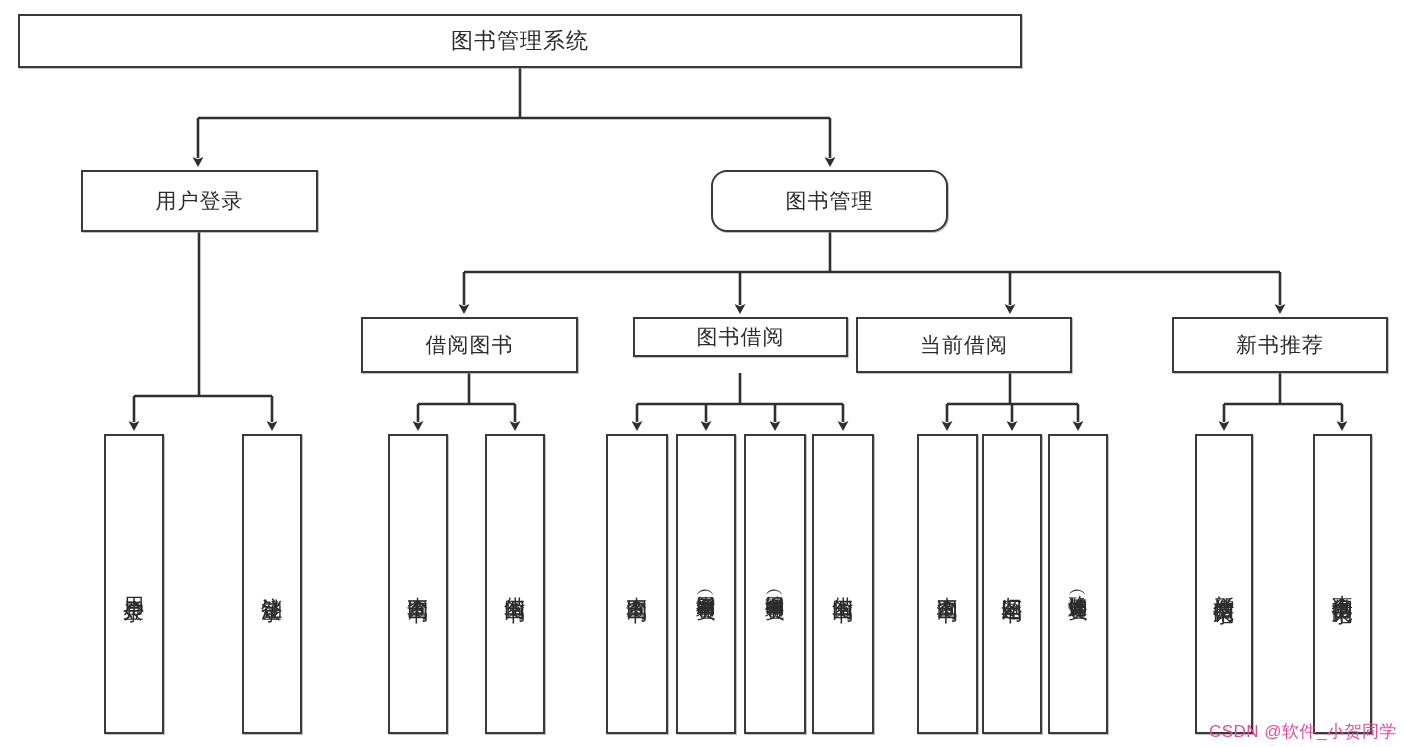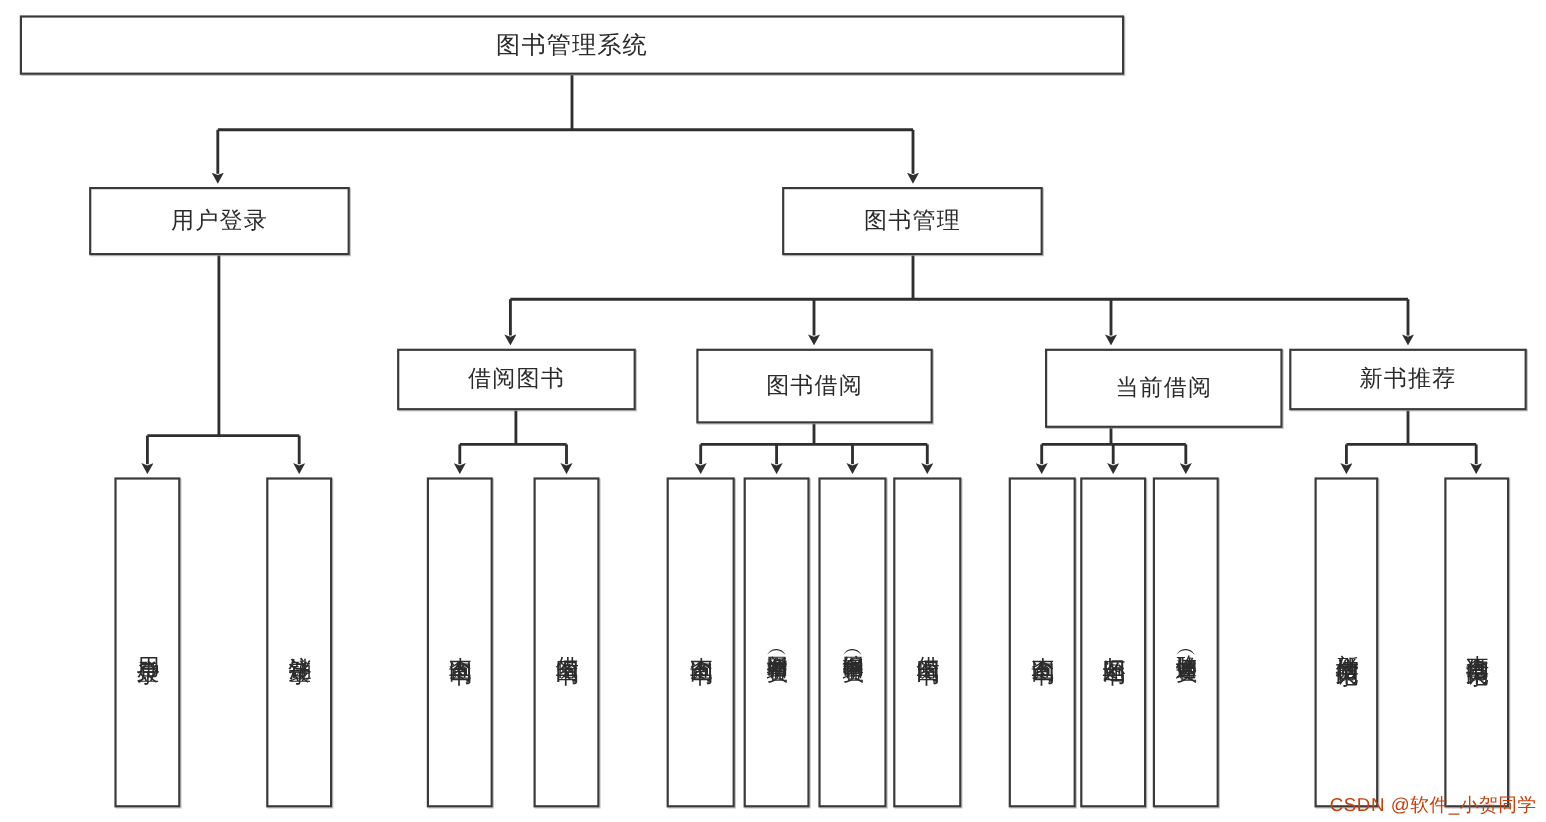--- a/index.html
+++ b/index.html
@@ -63,21 +63,21 @@
   }
   .node.v.narrow {
     font-size: 19px;
     letter-spacing: 1px;
   }
   #watermark {
     position: absolute;
     right: 8px;
     bottom: 4px;
     font-size: 17px;
-    color: #c2410c;
+    color: #ec4899;
     white-space: nowrap;
     letter-spacing: 0.5px;
   }
 </style>
 </head>
 <body>
 
 <div id="canvas">
 
   <svg class="edges" viewBox="0 0 1405 747">
@@ -138,25 +138,25 @@
       <path d="M1280,373 L1280,404"></path>
       <path d="M1224,404 L1342,404"></path>
       <path d="M1224,404 L1224,422" marker-end="url(#arrow)"></path>
       <path d="M1342,404 L1342,422" marker-end="url(#arrow)"></path>
     </g>
   </svg>
 
   <div class="node h root" style="left: 18px; top: 14px; width: 1004px; height: 54px;">图书管理系统</div>
 
   <div class="node h" style="left: 81px; top: 170px; width: 237px; height: 62px;">用户登录</div>
-  <div class="node h" style="left: 711px; top: 170px; width: 237px; height: 62px;">图书管理</div>
+  <div class="node h" style="left: 711px; top: 170px; width: 237px; height: 62px; border-radius: 16px;">图书管理</div>
 
   <div class="node h" style="left: 361px; top: 317px; width: 217px; height: 56px;">借阅图书</div>
-  <div class="node h" style="left: 633px; top: 317px; width: 215px; height: 68px;">图书借阅</div>
-  <div class="node h" style="left: 950px; top: 317px; width: 216px; height: 72px;">当前借阅</div>
+  <div class="node h" style="left: 633px; top: 317px; width: 215px; height: 40px;">图书借阅</div>
+  <div class="node h" style="left: 856px; top: 317px; width: 216px; height: 56px;">当前借阅</div>
   <div class="node h" style="left: 1172px; top: 317px; width: 216px; height: 56px;">新书推荐</div>
 
   <div class="node v" style="left: 104px; top: 434px; width: 60px; height: 300px;">
     <span class="vtext">用户登录</span>
   </div>
   <div class="node v" style="left: 242px; top: 434px; width: 60px; height: 300px;">
     <span class="vtext">注销登录</span>
   </div>
   <div class="node v" style="left: 388px; top: 434px; width: 60px; height: 300px;">
     <span class="vtext">查询图书</span>

